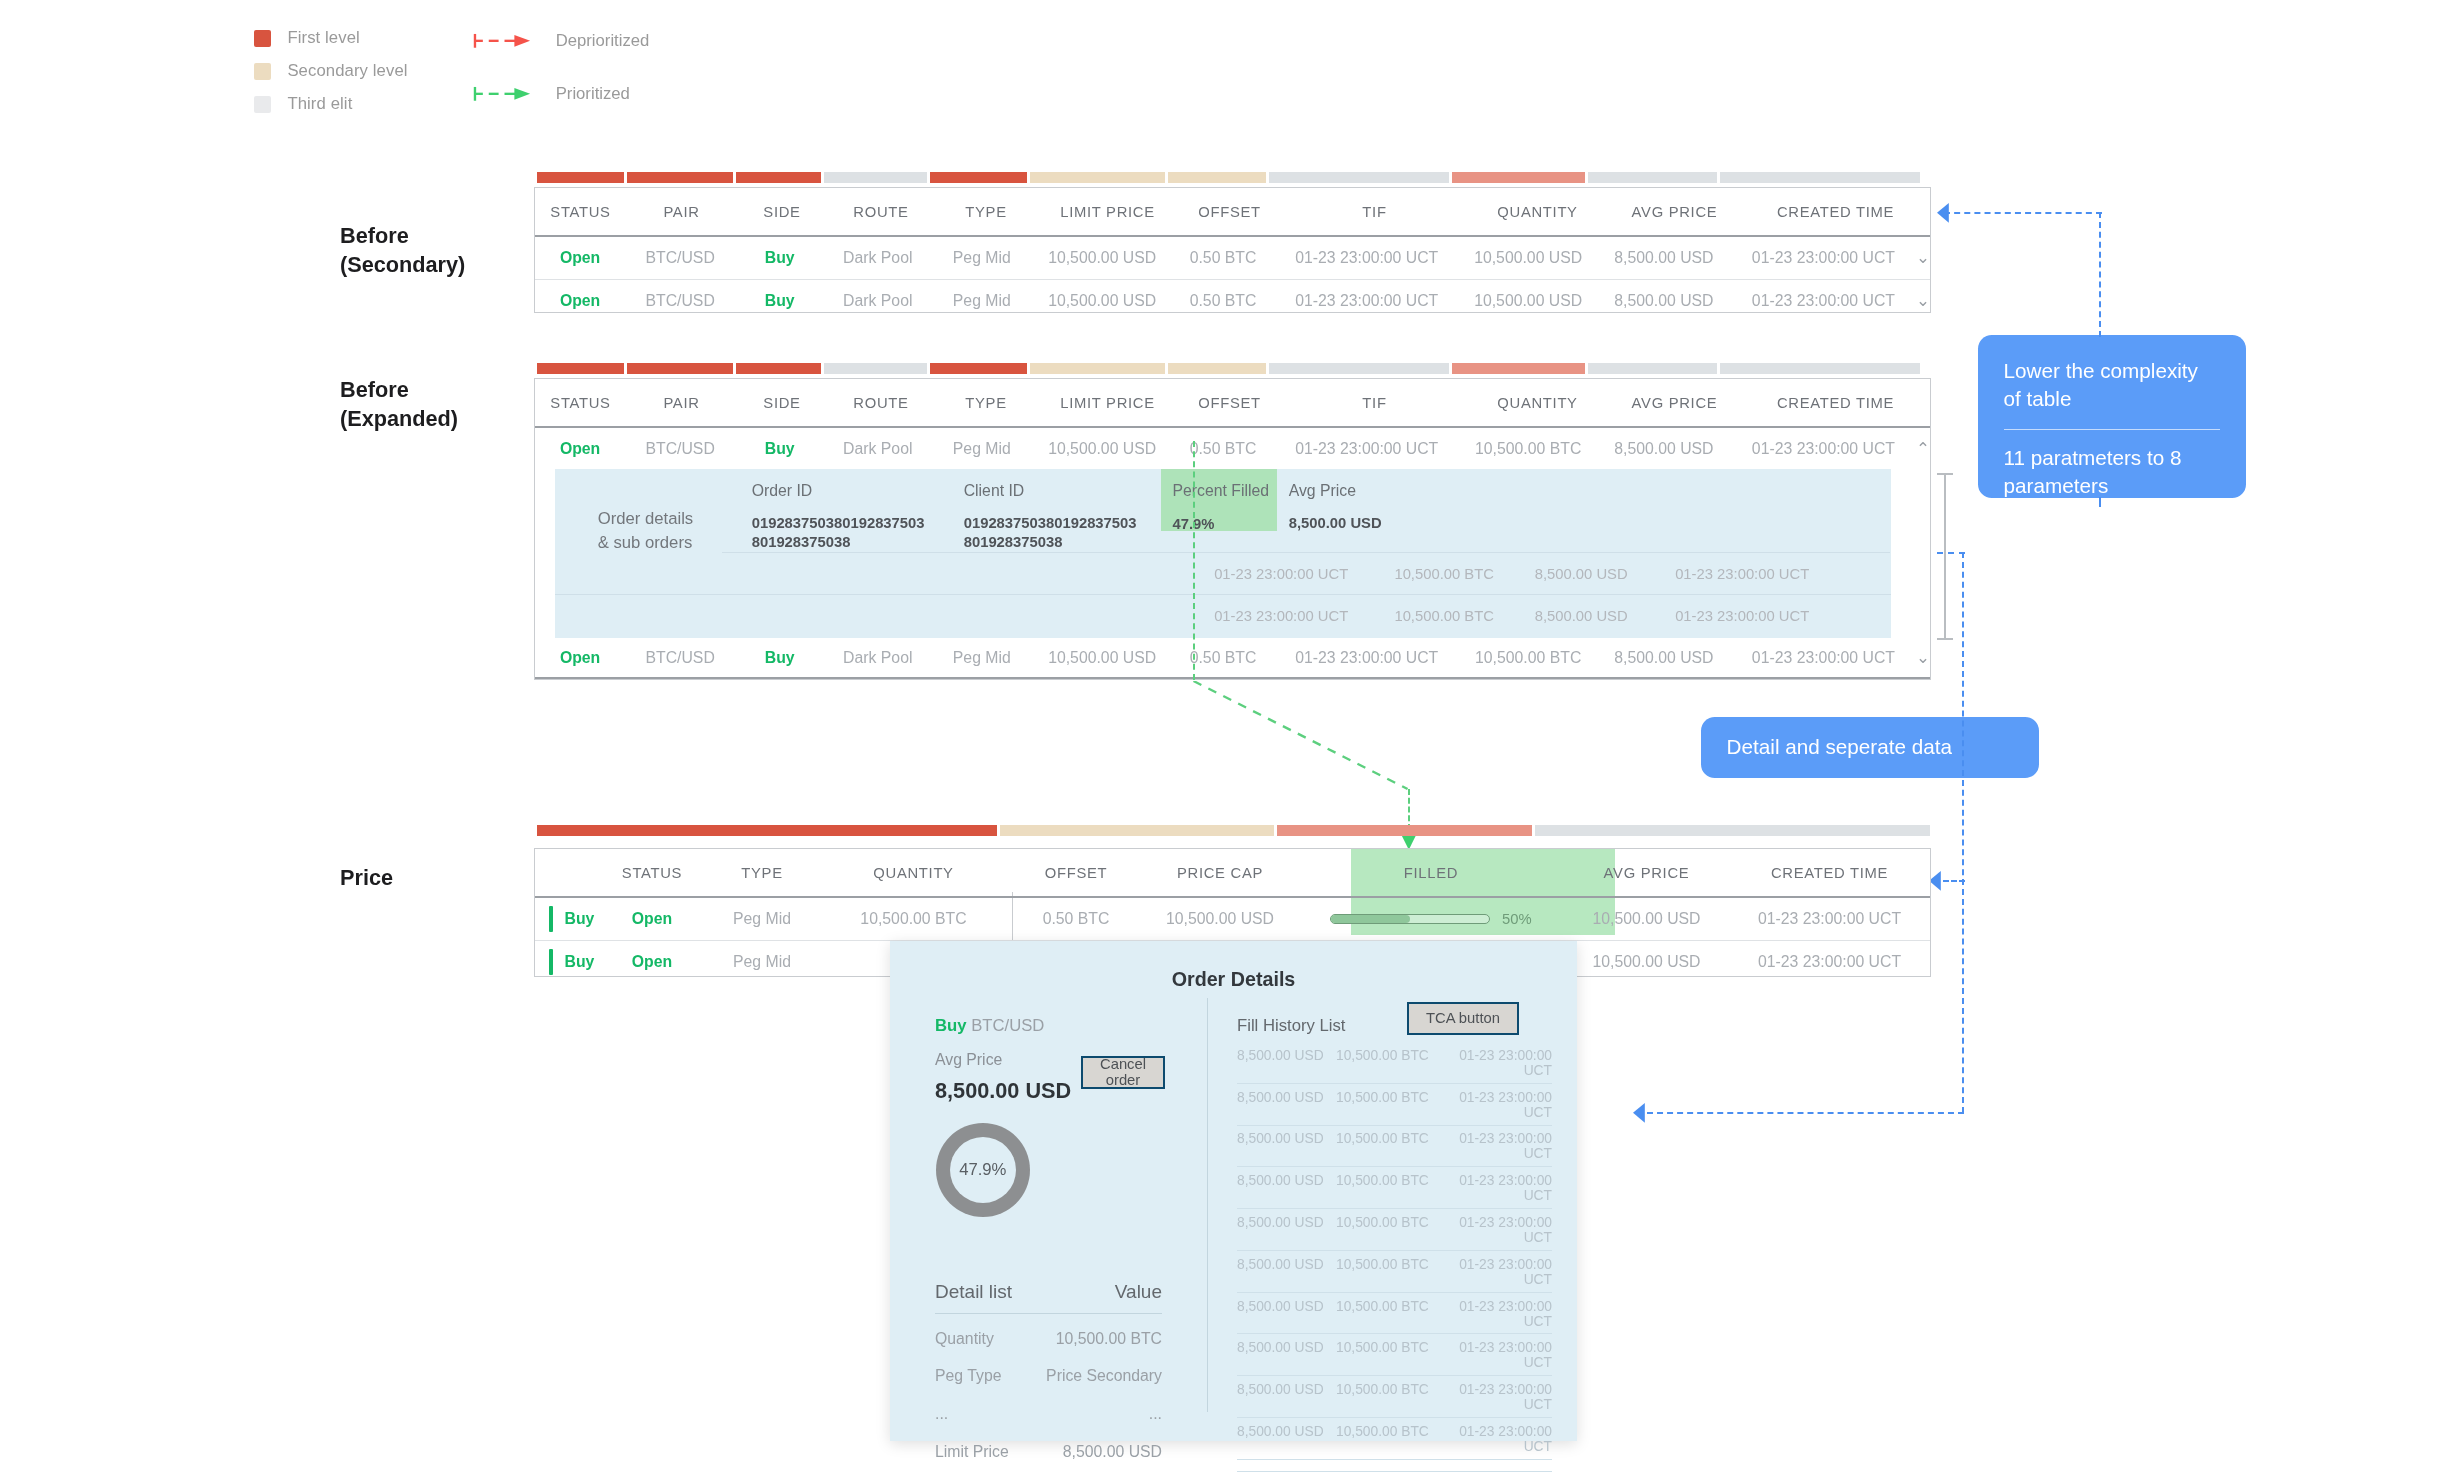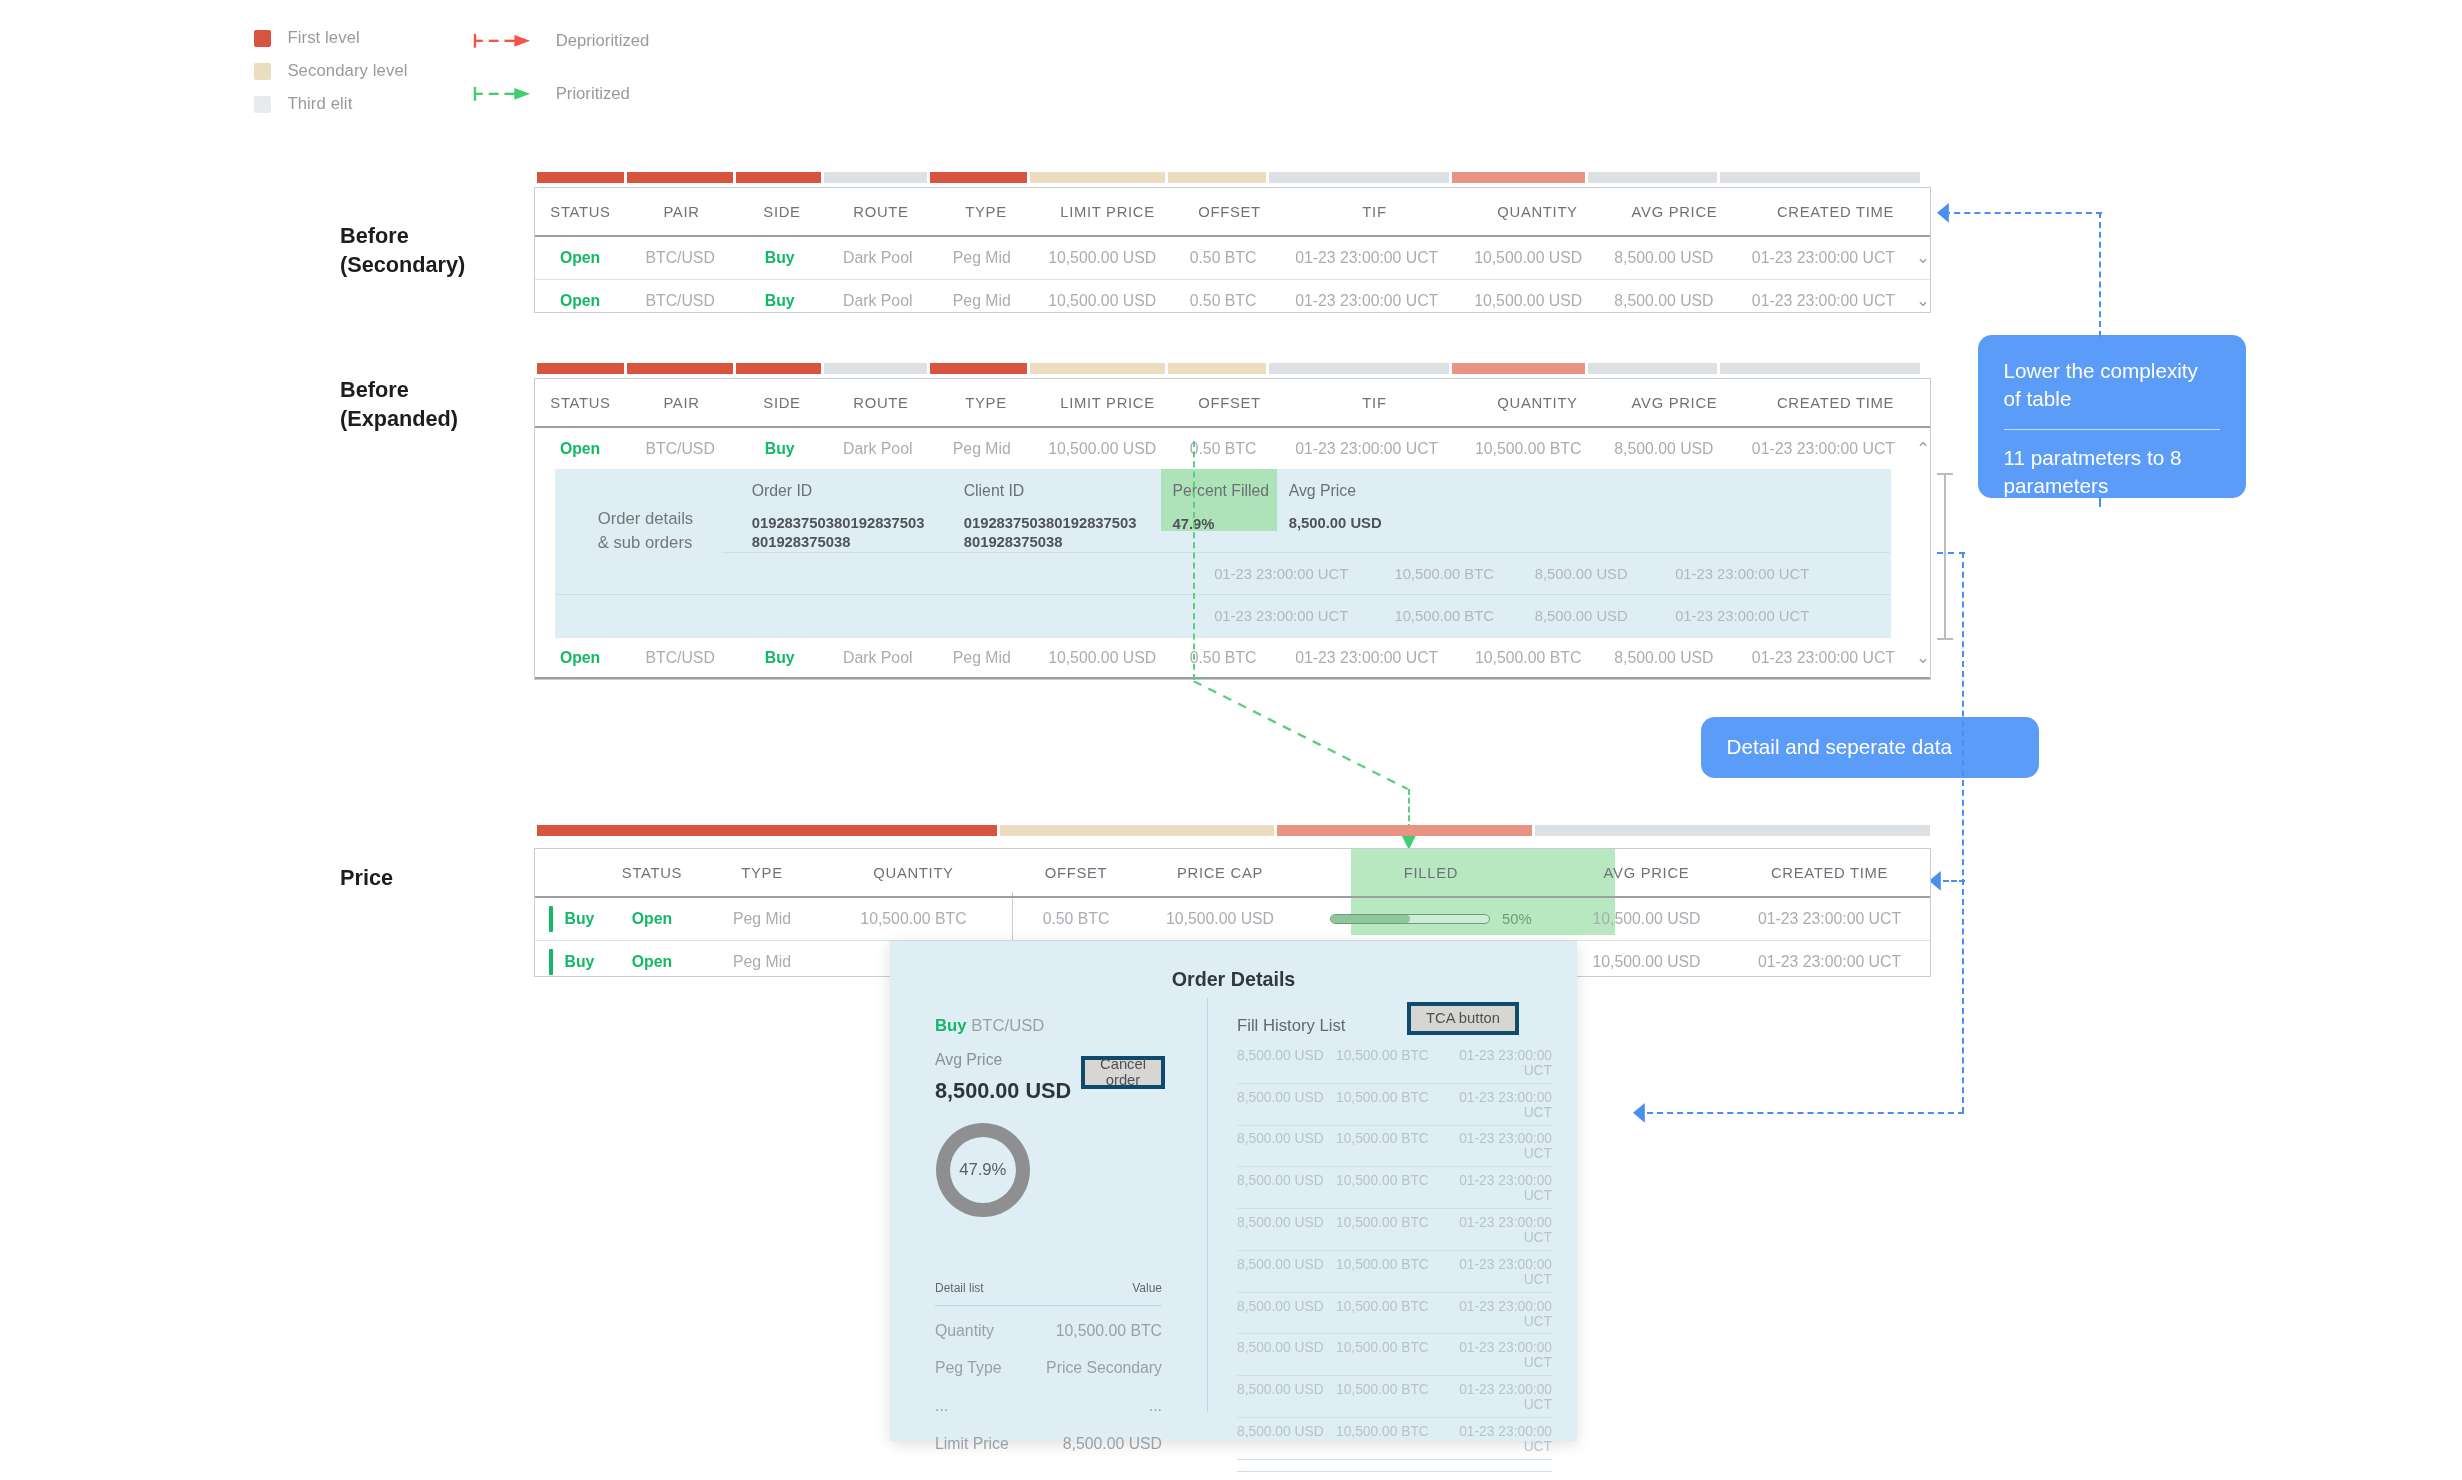--- a/index.html
+++ b/index.html
@@ -77,30 +77,30 @@
   .progress-inner{height:100%;background:#8fc79b;border-radius:5.9px;}
 
   
   .modal{background:#dfeef5;box-shadow:0 3px 13.8px rgba(0,0,0,.13);}
   .modal-title{font-size:19.7px;font-weight:bold;color:#33383d;text-align:center;}
   .m-pair{font-size:16.7px;color:#9aa0a6;}
   .m-pair b{color:#14b866;}
   .m-lab{font-size:15.8px;color:#8b9096;}
   .m-big{font-size:21.7px;font-weight:bold;color:#2f3438;}
   .btn{
-    background:#d8d6d2;border:4px solid #0c4a6e;
+    background:#d8d6d2;border:2px solid #0c4a6e;
     font-size:14.8px;color:#4d5155;text-align:center;
     box-sizing:border-box;display:flex;align-items:center;justify-content:center;
   }
   .donut{
     border-radius:50%;
     display:flex;align-items:center;justify-content:center;
     font-size:16.7px;color:#5a5f64;
   }
-  .dl-head{font-size:12px;color:#63686d;}
+  .dl-head{font-size:19px;color:#63686d;}
   .dl-row{display:flex;font-size:15.8px;color:#9aa0a6;}
   .fh-title{font-size:16.7px;color:#63686d;}
   .fh-row{display:flex;font-size:13.8px;color:#b7c3cb;border-bottom:1px solid #cfe0e9;}
 
   
   .vline{border-left:2px dashed #4a8ef0;}
   .hline{border-top:2px dashed #4a8ef0;}
   .gvline{border-left:2px dashed #5ccf7e;}
 </style>
 </head>

